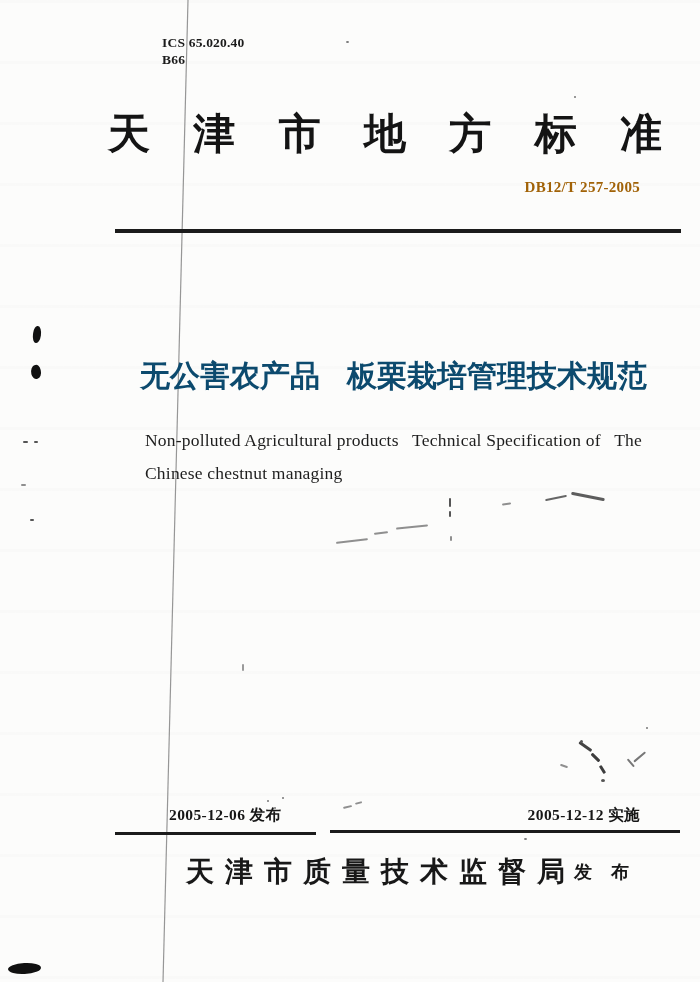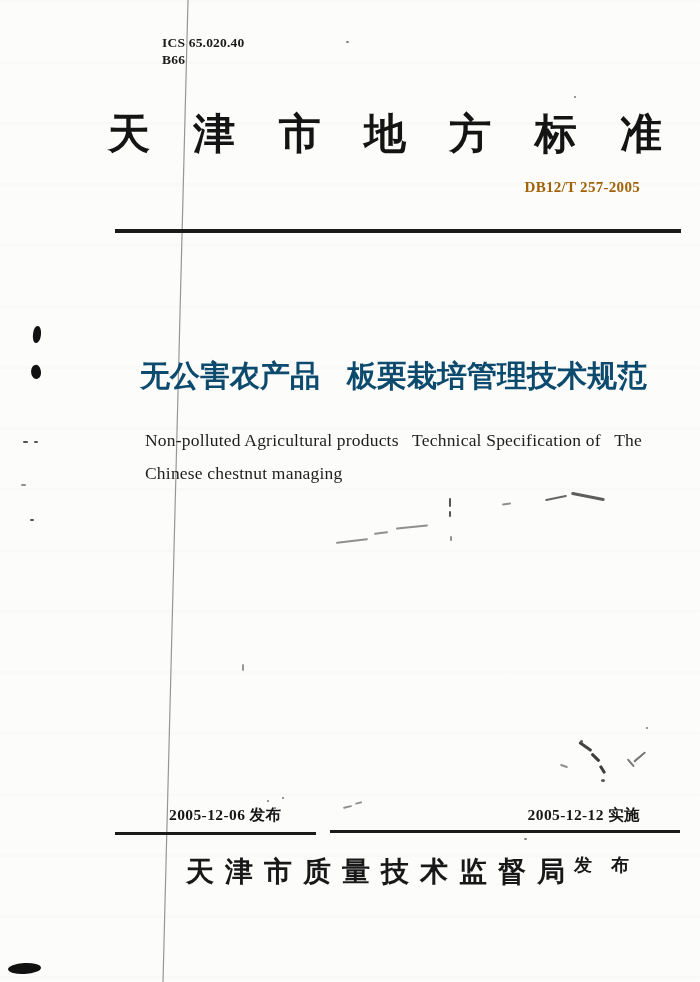--- a/index.html
+++ b/index.html
@@ -54,21 +54,21 @@
   .title-en.l2{top:463px;}
   .date-label{
     top:805px;
     font-family:"Liberation Serif","DejaVu Serif",serif;
     font-weight:700;font-size:15.5px;color:#161616;letter-spacing:0.4px;
     white-space:nowrap;
   }
   .date-issue{left:145px;margin-left:24px;}
   .date-impl{right:60px;}
   .publisher-row{
-    left:186px;top:853px;display:flex;align-items:flex-start;white-space:nowrap;
+    left:186px;top:853px;display:flex;align-items:center;white-space:nowrap;
   }
   .publisher-main{
     font-size:28px;font-weight:700;color:#181818;letter-spacing:11px;
     font-family:"Liberation Sans","DejaVu Sans",sans-serif;
   }
   .publisher-suffix{
     font-size:18px;font-weight:700;color:#181818;letter-spacing:7px;
     margin-left:-2px;
     font-family:"Liberation Sans","DejaVu Sans",sans-serif;
   }

